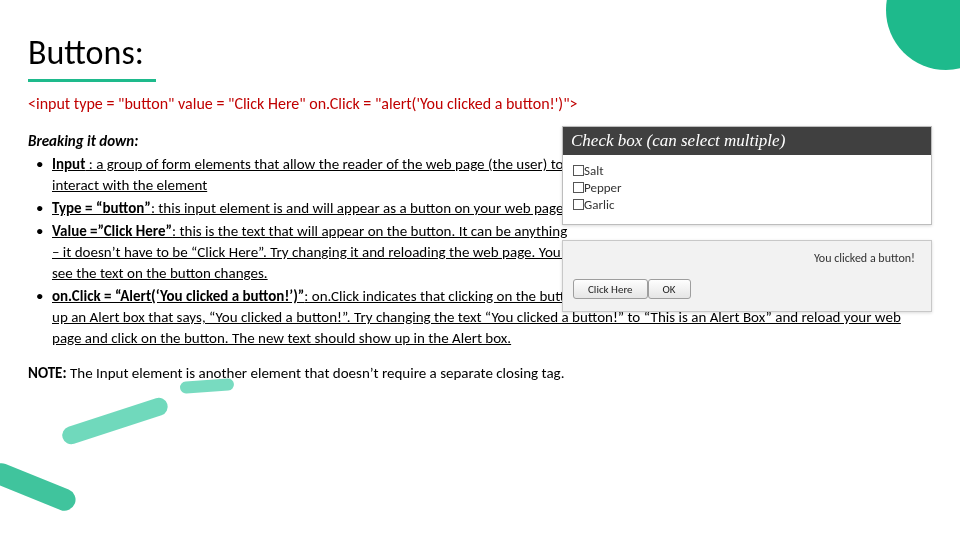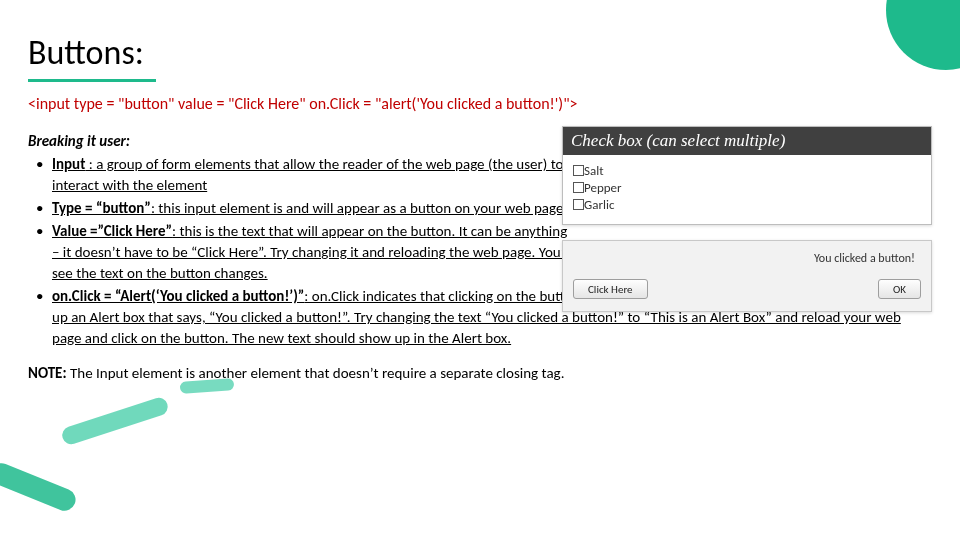--- a/index.html
+++ b/index.html
@@ -20,21 +20,21 @@
   .wrap-bullet { width: 880px; }
   
   .checkbox-card { position: absolute; right: 28px; top: 126px; width: 370px; background: #fff; border: 1px solid #bdbdbd; box-shadow: 0 1px 3px rgba(0,0,0,.15); }
   .checkbox-card .hdr { background: #404040; color: #fff; font-family: Georgia, "Times New Roman", serif; font-style: italic; font-size: 17px; padding: 4px 8px; }
   .checkbox-card .opts { padding: 8px 10px 10px 10px; font-size: 13px; color: #333; }
   .checkbox-card .opts .row { display: flex; align-items: center; gap: 0; margin-bottom: 2px; }
   .cb { width: 11px; height: 11px; border: 1px solid #555; display: inline-block; }
   .panel { position: absolute; right: 28px; top: 240px; width: 370px; border: 1px solid #c8c8c8; background: #f2f2f2; box-shadow: 0 1px 3px rgba(0,0,0,.15); }
   .panel .inner { position: relative; padding: 10px 10px 12px 10px; font-size: 12px; color: #333; }
   .panel .msg { text-align: right; padding-right: 6px; margin-bottom: 14px; }
-  .panel .btnrow { display: flex; justify-content: space-between; align-items: center; }
+  .panel .btnrow { display: flex; justify-content: flex-start; align-items: center; }
   .btn { display: inline-flex; align-items: center; justify-content: center; font-size: 11px; height: 20px; padding: 0 14px; border: 1px solid #9e9e9e; background: linear-gradient(#fefefe,#e5e5e5); border-radius: 3px; color: #222; }
   
   .brush { position: absolute; background: #1eba8c; border-radius: 999px; }
   .brush.a { left: -12px; bottom: -14px; width: 90px; height: 22px; transform: rotate(22deg); opacity: .85; }
   .brush.b { left: 60px; bottom: 54px; width: 110px; height: 18px; transform: rotate(-18deg); opacity: .7; background: #33c9a0; }
   .brush.c { left: 180px; bottom: 92px; width: 54px; height: 12px; transform: rotate(-4deg); opacity: .65; background: #2fc79e; }
   
   .corner-dot { position: absolute; right: -46px; top: -50px; width: 120px; height: 120px; border-radius: 50%; background: #1eba8c; }
 </style>
 </head>
@@ -42,21 +42,21 @@
 
 <div class="slide">
   <div class="corner-dot"></div>
 
   <div class="title">Buttons:</div>
   <div class="title-underline"></div>
 
   <div class="code-line">&lt;input type = "button" value = "Click Here" on.Click = "alert('You clicked a button!')"&gt;</div>
 
   <div class="body">
-    <div class="breaking">Breaking it user:</div>
+    <div class="breaking">Breaking it down:</div>
     <ul class="bullets">
       <li class="left-col">
         <span class="lead">Input</span><span> : a group of form elements that allow the reader of the web page (the user) to interact with the element</span>
       </li>
       <li class="left-col">
         <span class="lead">Type = “button”</span><span>:  this input element is and will appear as a button on your web page.</span>
       </li>
       <li class="left-col">
         <span class="lead">Value =”Click Here”</span><span>: this is the text that will appear on the button.  It can be anything – it doesn’t have to be “Click Here”.  Try changing it and reloading the web page.  You’ll see the text on the button changes.</span>
       </li>

